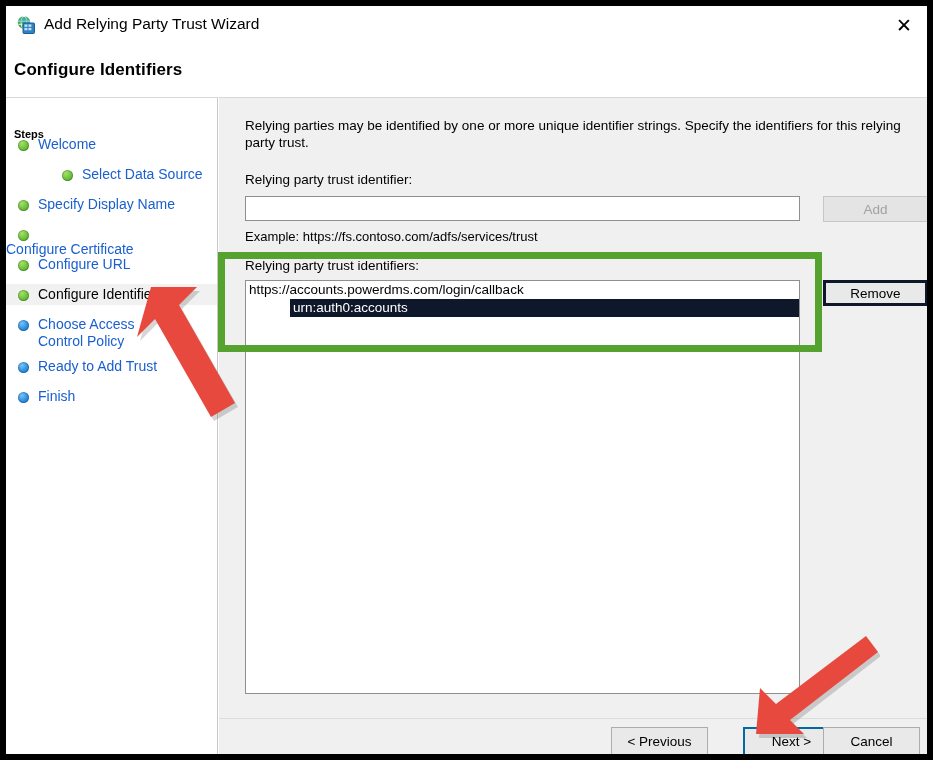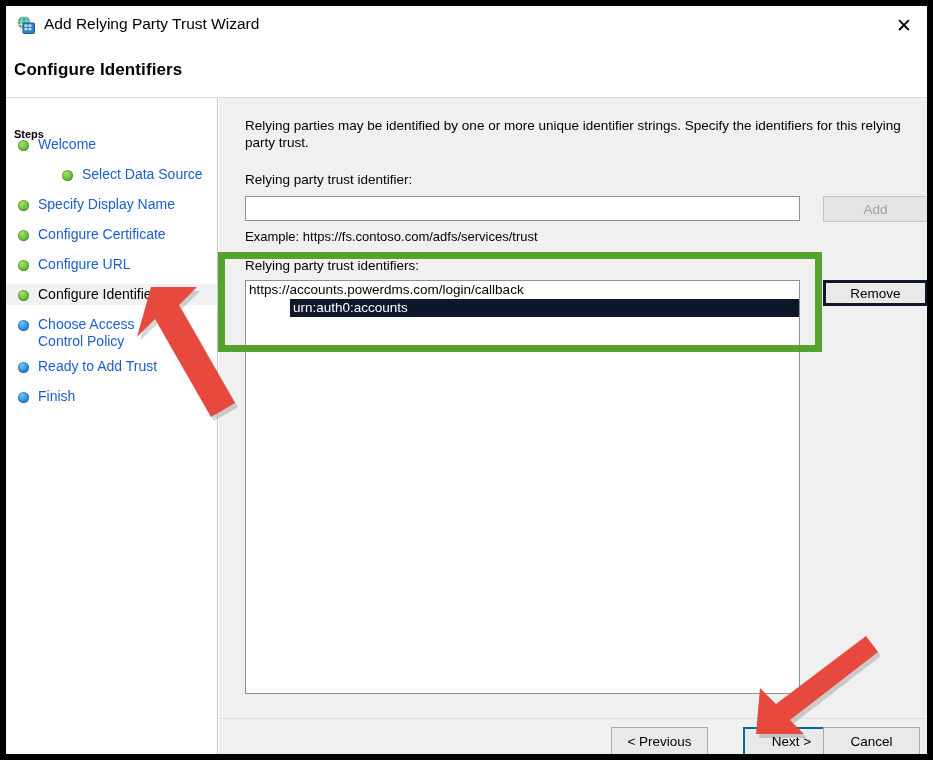--- a/index.html
+++ b/index.html
@@ -183,21 +183,21 @@
           <span class="lbl">Welcome</span>
         </div>
         <div class="step" style="top: 66px; margin-left: 44px;">
           <span class="bullet green"></span>
           <span class="lbl">Select Data Source</span>
         </div>
         <div class="step" style="top: 96px;">
           <span class="bullet green"></span>
           <span class="lbl">Specify Display Name</span>
         </div>
-        <div class="step" style="top: 126px;">
+        <div class="step" style="top: 126px; flex-direction: column;">
           <span class="bullet green"></span>
           <span class="lbl">Configure Certificate</span>
         </div>
         <div class="step" style="top: 156px;">
           <span class="bullet green"></span>
           <span class="lbl">Configure URL</span>
         </div>
         <div class="step current" style="top: 186px;">
           <span class="bullet green"></span>
           <span class="lbl">Configure Identifiers</span>

